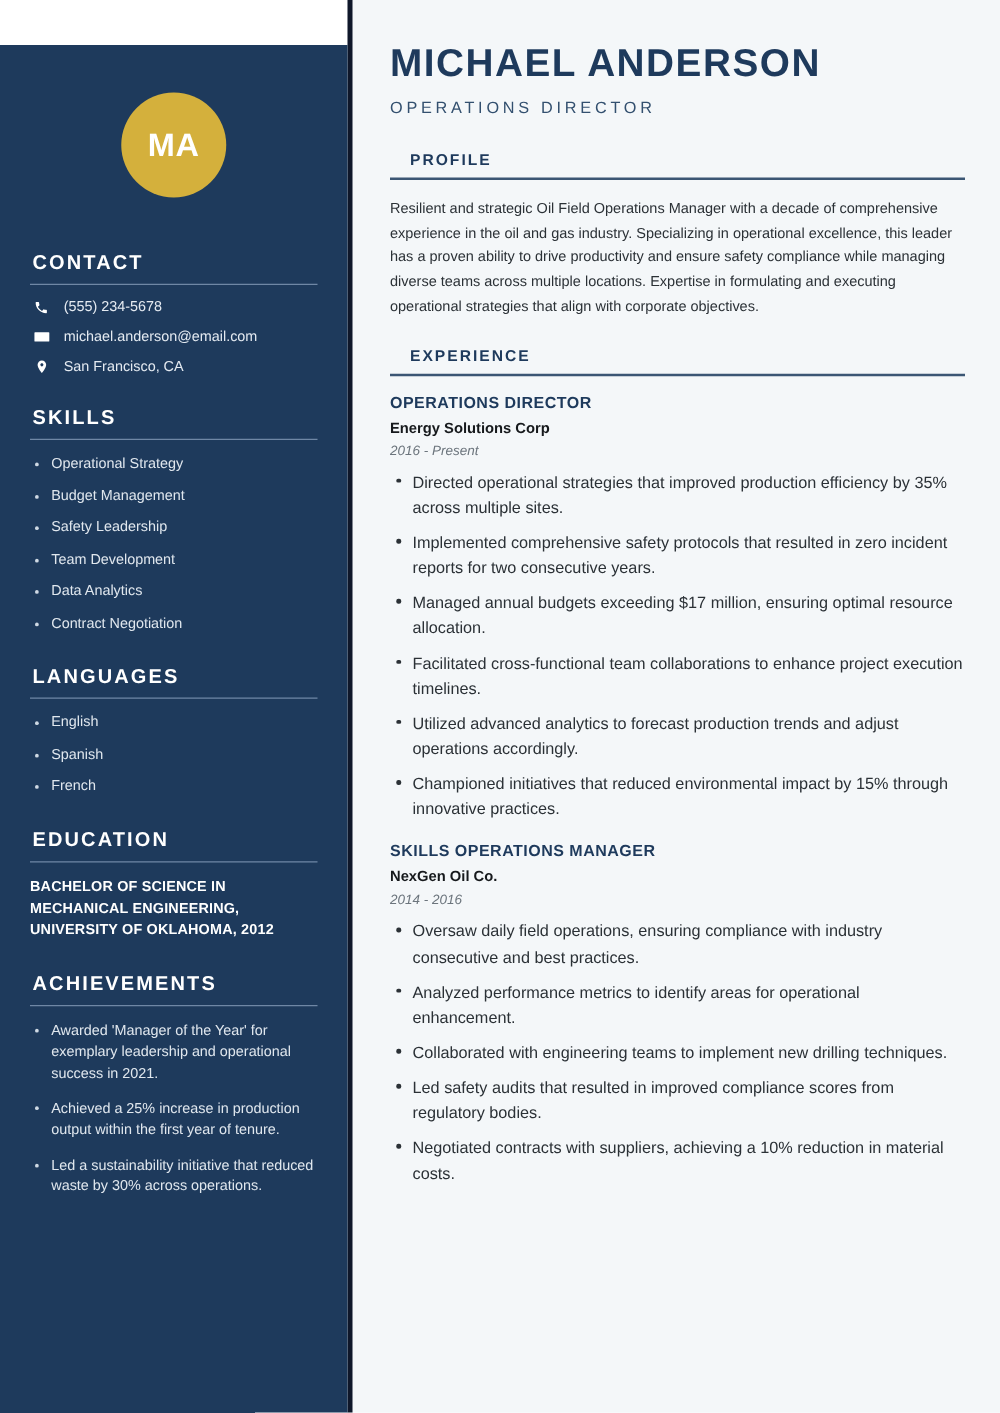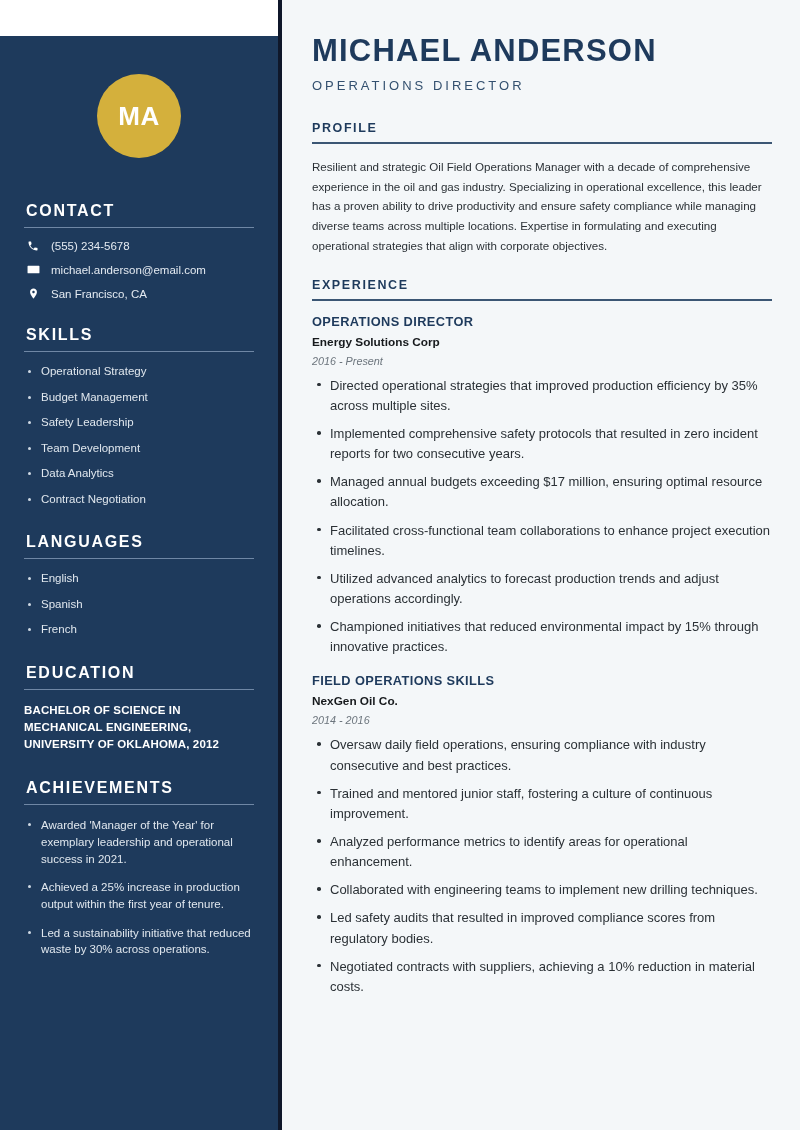--- a/index.html
+++ b/index.html
@@ -148,21 +148,21 @@
     letter-spacing: 3px;
     margin: 0 0 28px 0;
   }
 
   .main-section { margin-bottom: 22px; }
   .main-heading {
     font-size: 12.5px;
     font-weight: bold;
     color: #1e3a5c;
     letter-spacing: 1.6px;
-    margin: 0 0 7px 0;
+    margin: 0 0 7px 16px;
   }
   .main-rule {
     height: 1.5px;
     background: #3b5674;
     margin-bottom: 13px;
   }
   .profile-text {
     font-size: 11.6px;
     line-height: 1.72;
     color: #2b3136;
@@ -321,26 +321,25 @@
           <li>Directed operational strategies that improved production efficiency by 35% across multiple sites.</li>
           <li>Implemented comprehensive safety protocols that resulted in zero incident reports for two consecutive years.</li>
           <li>Managed annual budgets exceeding $17 million, ensuring optimal resource allocation.</li>
           <li>Facilitated cross-functional team collaborations to enhance project execution timelines.</li>
           <li>Utilized advanced analytics to forecast production trends and adjust operations accordingly.</li>
           <li>Championed initiatives that reduced environmental impact by 15% through innovative practices.</li>
         </ul>
       </div>
 
       <div class="job">
-        <h3 class="job-title">FIELD OPERATIONS SKILLS</h3>
+        <h3 class="job-title">SKILLS OPERATIONS MANAGER</h3>
         <div class="job-company">NexGen Oil Co.</div>
         <div class="job-dates">2014 - 2016</div>
         <ul class="job-bullets">
           <li>Oversaw daily field operations, ensuring compliance with industry consecutive and best practices.</li>
-          <li>Trained and mentored junior staff, fostering a culture of continuous improvement.</li>
           <li>Analyzed performance metrics to identify areas for operational enhancement.</li>
           <li>Collaborated with engineering teams to implement new drilling techniques.</li>
           <li>Led safety audits that resulted in improved compliance scores from regulatory bodies.</li>
           <li>Negotiated contracts with suppliers, achieving a 10% reduction in material costs.</li>
         </ul>
       </div>
 
     </section>
 
   </main>

